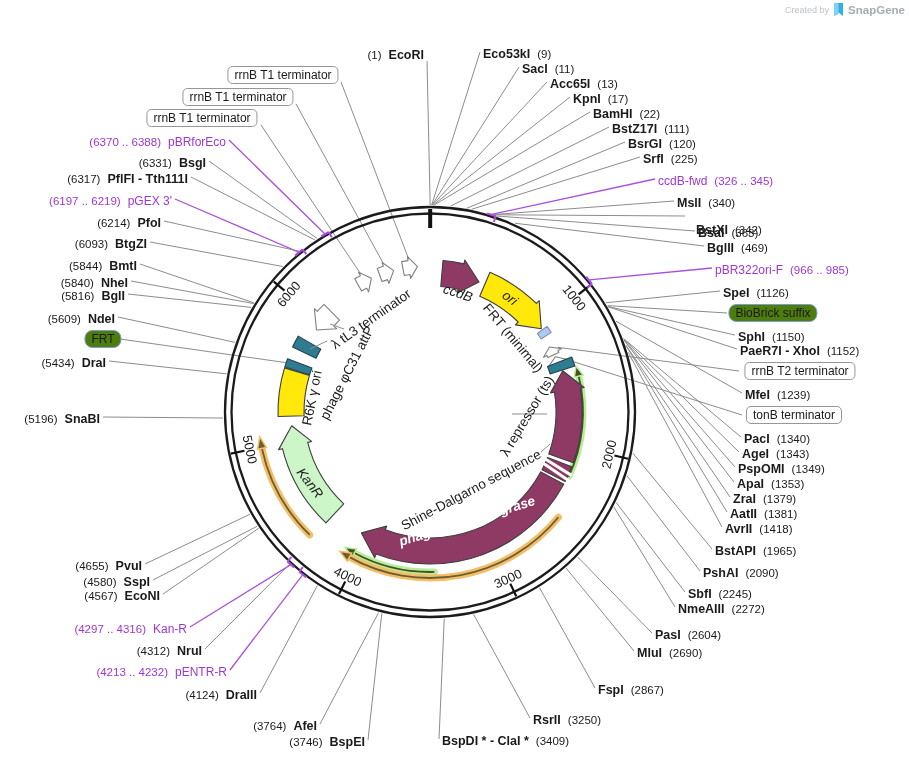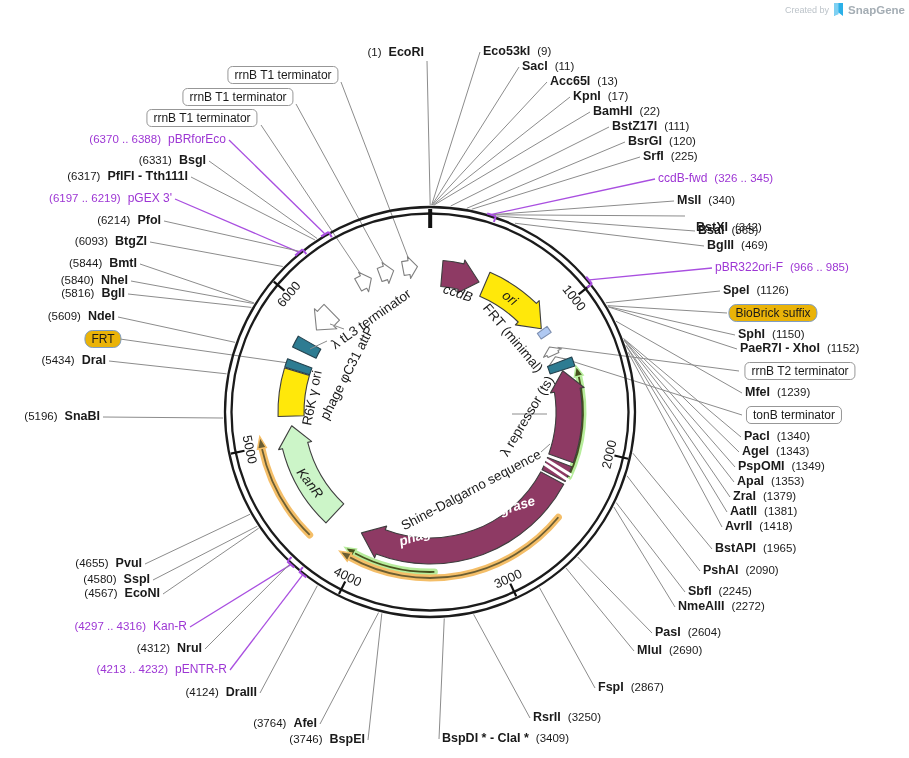--- a/index.html
+++ b/index.html
@@ -1,30 +1,30 @@
 <!DOCTYPE html>
 <html><head>
 <meta charset="utf-8">
 <style>
   html,body{margin:0;padding:0;background:#ffffff;}
   #stage{position:relative;width:909px;height:758px;background:#ffffff;overflow:hidden;
          font-family:"Liberation Sans","DejaVu Sans",sans-serif;}
   #map{position:absolute;left:0;top:0;}
   #labels{position:absolute;left:0;top:0;width:909px;height:758px;pointer-events:none;}
-  .site{position:absolute;height:16px;line-height:15px;white-space:nowrap;font-size:12px;color:#1a1a1a;pointer-events:auto;}
+  .site{position:absolute;height:16px;line-height:20px;white-space:nowrap;font-size:12px;color:#1a1a1a;pointer-events:auto;}
   .site .nm{font-weight:bold;font-size:12.5px;}
   .site .pos{font-size:11.5px;}
   .site.L{text-align:right;}
   .site.L .pos{margin-right:7px;}
   .site.R .nm{margin-right:7px;}
   .site.primer .nm{font-weight:normal;font-size:12px;}
   .site.primer{color:#9d36d4;}
   .box{position:absolute;transform:translate(-50%,-50%);white-space:nowrap;font-size:12px;color:#1a1a1a;
        background:#ffffff;border:1px solid #979797;border-radius:5px;padding:1px 6px;pointer-events:auto;}
-  .box.hl{background:#eab308;border-color:#7f9dc4;border-radius:8px;}
+  .box.hl{background:#4d7c0f;border-color:#7f9dc4;border-radius:8px;}
   .inner{position:absolute;white-space:nowrap;font-size:13.5px;color:#1a1a1a;pointer-events:auto;}
   .inner.italic{font-style:italic;}
   .inner.white-bold-italic{font-style:italic;font-weight:bold;color:#ffffff;font-size:13.5px;}
   #title-block{position:absolute;transform:translate(-50%,-50%);text-align:center;pointer-events:none;}
   #title-block .t{font-weight:bold;font-size:15.5px;color:#000;}
   #title-block .s{font-size:13px;color:#1a1a1a;margin-top:3px;}
   #watermark{position:absolute;top:3px;right:4px;display:flex;align-items:center;gap:4px;}
   #watermark .cb{font-size:9px;color:#bcc3c9;}
   #watermark .sg{font-size:11.5px;font-weight:bold;color:#a4adb4;}
 </style>

